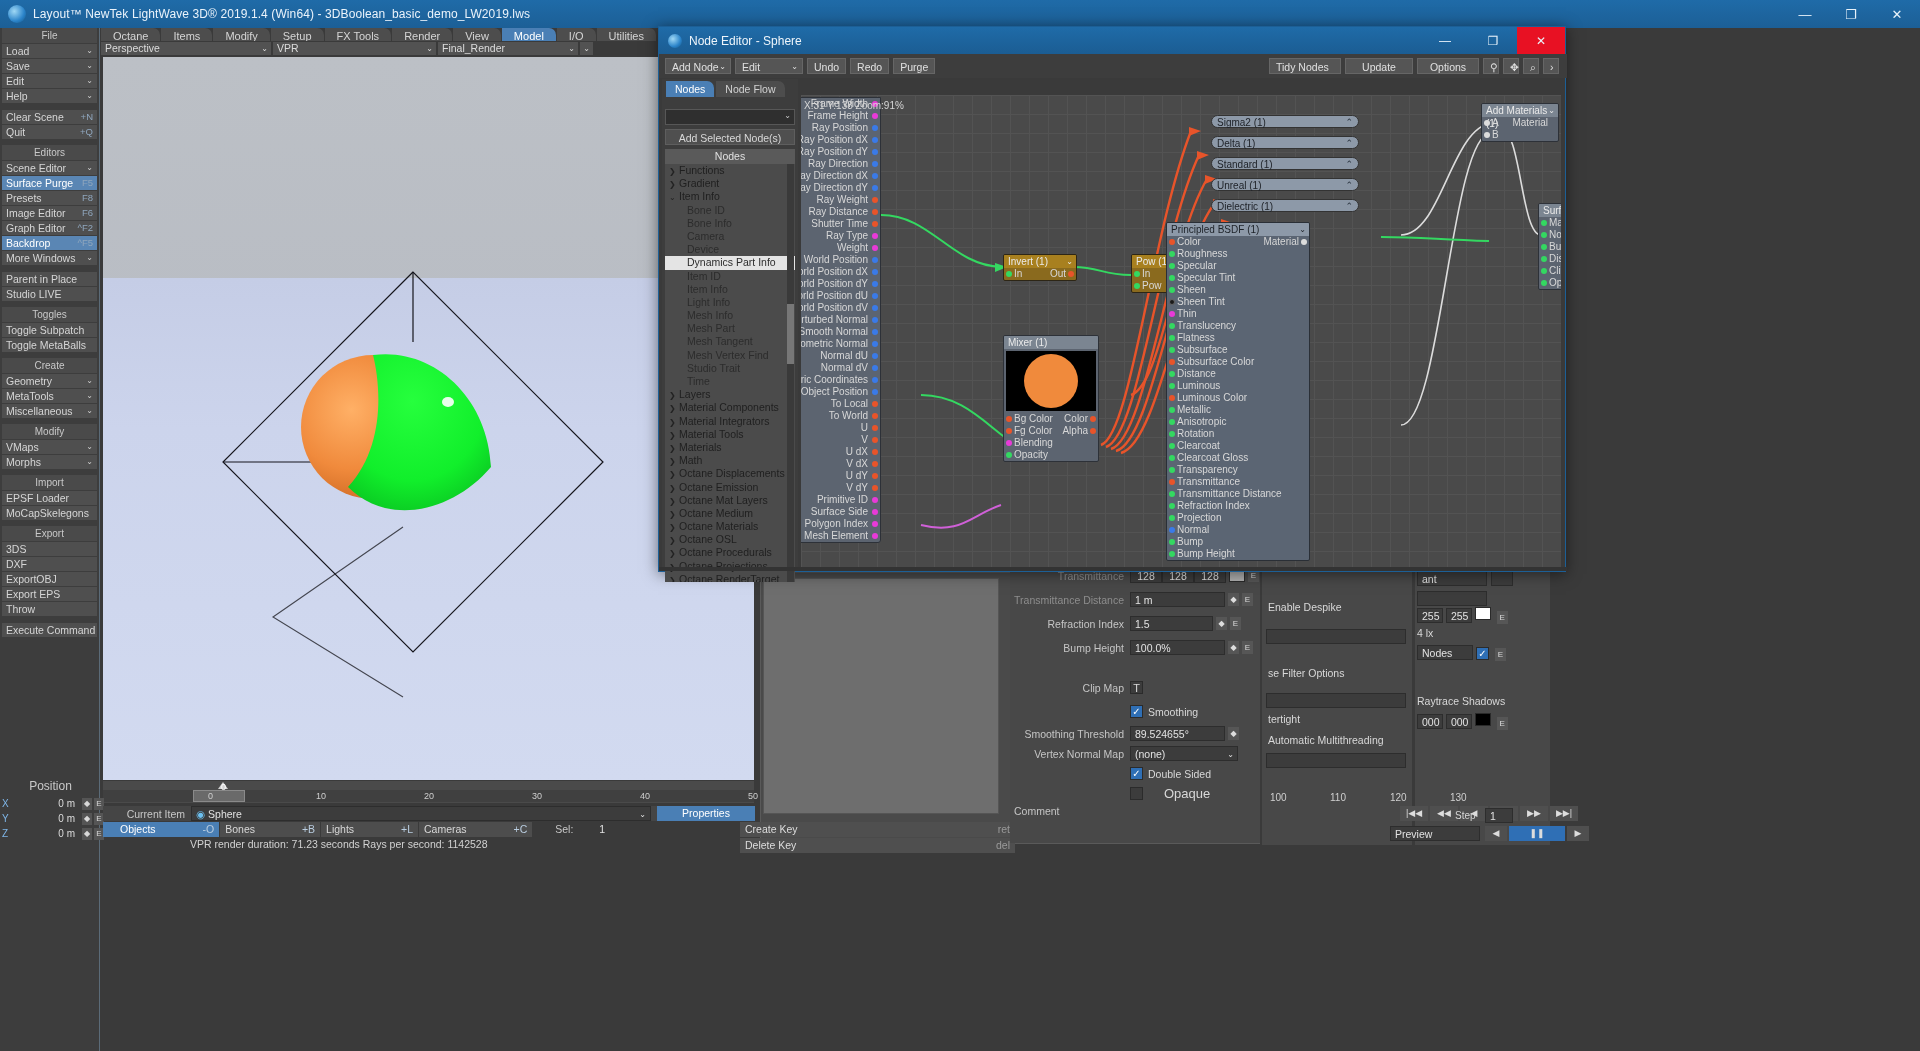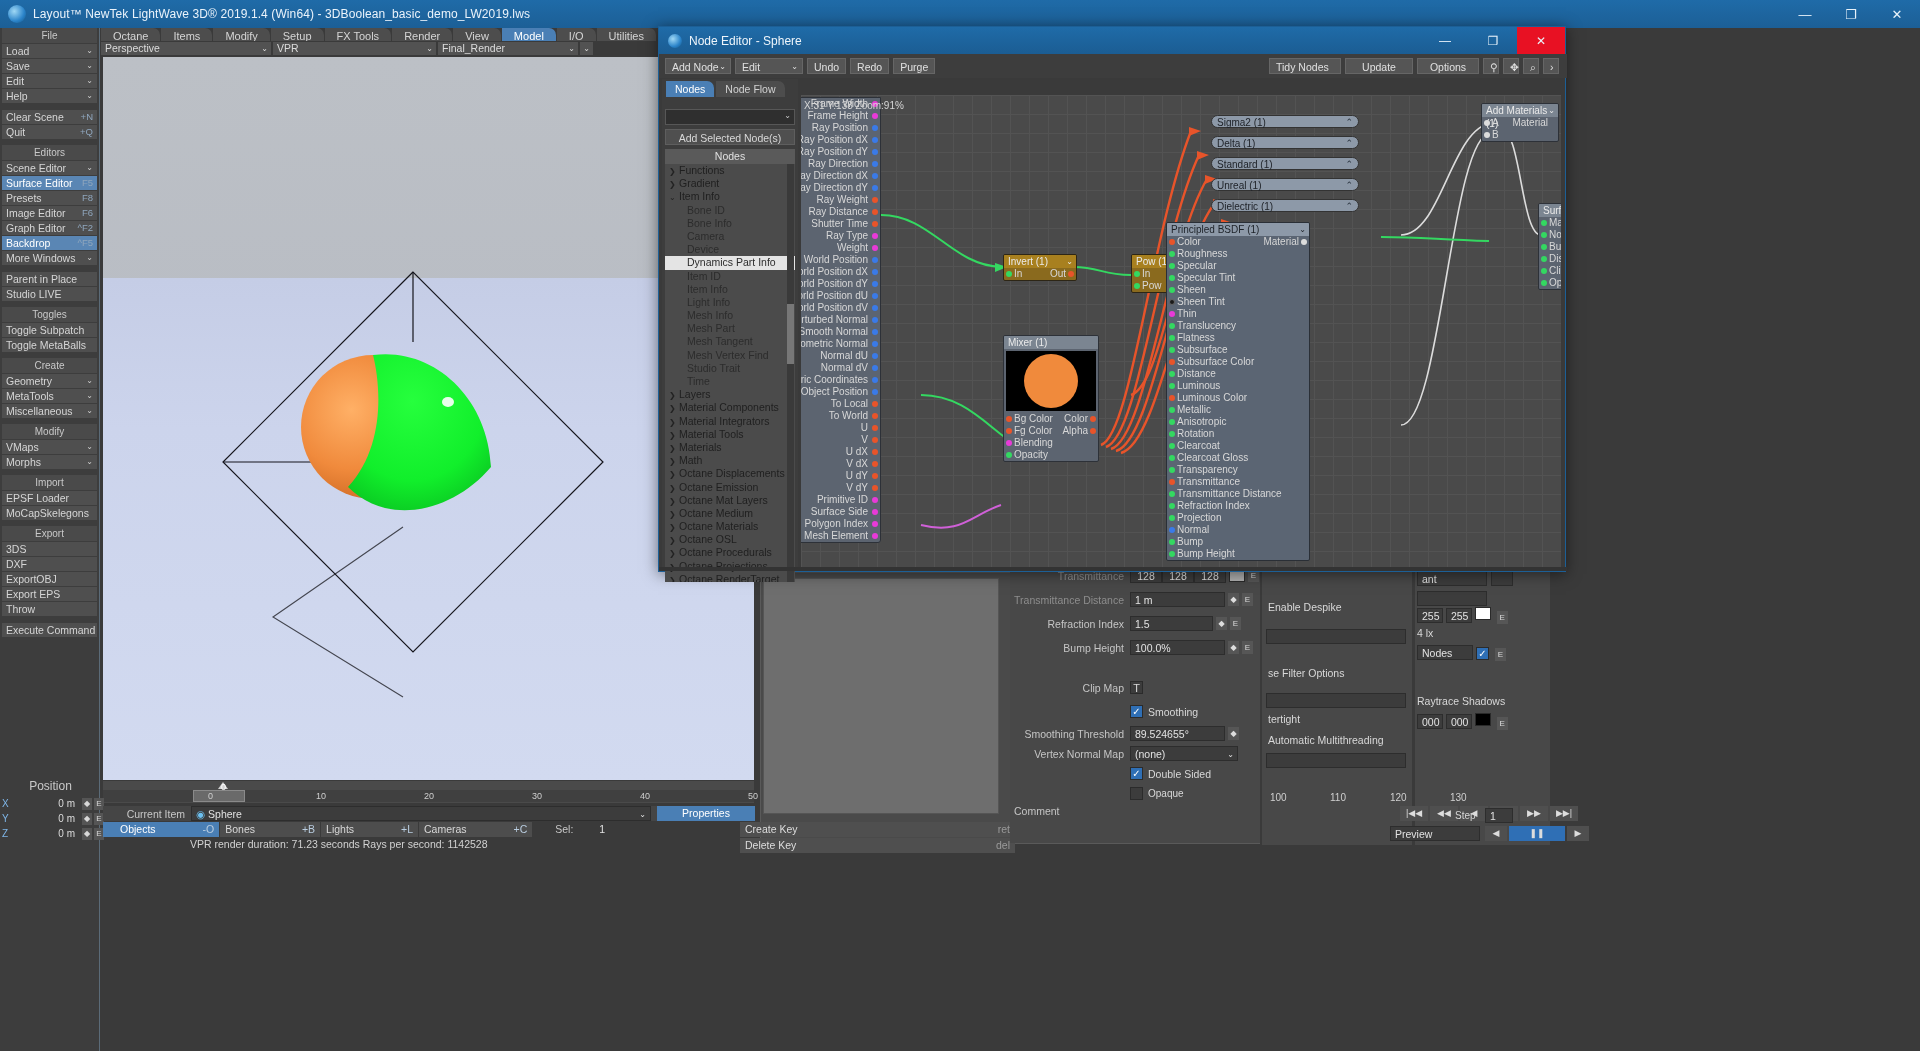--- a/index.html
+++ b/index.html
@@ -184,21 +184,21 @@
       <div class="sb-item"><span>Load</span><span class="chev">⌄</span></div>
       <div class="sb-item"><span>Save</span><span class="chev">⌄</span></div>
       <div class="sb-item"><span>Edit</span><span class="chev">⌄</span></div>
       <div class="sb-item"><span>Help</span><span class="chev">⌄</span></div>
       <div class="sb-gap"></div>
       <div class="sb-item"><span>Clear Scene</span><span class="key">+N</span></div>
       <div class="sb-item"><span>Quit</span><span class="key">+Q</span></div>
       <div class="sb-gap"></div>
       <div class="sb-hdr">Editors</div>
       <div class="sb-item"><span>Scene Editor</span><span class="chev">⌄</span></div>
-      <div class="sb-item sel"><span>Surface Editor</span><span class="key">F5</span></div>
+      <div class="sb-item sel"><span>Surface Purge</span><span class="key">F5</span></div>
       <div class="sb-item"><span>Presets</span><span class="key">F8</span></div>
       <div class="sb-item"><span>Image Editor</span><span class="key">F6</span></div>
       <div class="sb-item"><span>Graph Editor</span><span class="key">^F2</span></div>
       <div class="sb-item sel"><span>Backdrop</span><span class="key">^F5</span></div>
       <div class="sb-item"><span>More Windows</span><span class="chev">⌄</span></div>
       <div class="sb-gap"></div>
       <div class="sb-item"><span>Parent in Place</span></div>
       <div class="sb-item"><span>Studio LIVE</span></div>
       <div class="sb-gap"></div>
       <div class="sb-hdr">Toggles</div>
@@ -413,21 +413,21 @@
       <span style="position:absolute;right:3px;top:0;font-size:8px">⌄</span></span>
       </div>
       <div class="prow" style="position:absolute;top:198px;left:0;width:250px">
       <span class="lbl"></span>
       <span class="chk on">✓</span>
       <span style="margin-left:5px;font-size:10.5px">Double Sided</span>
       </div>
       <div class="prow" style="position:absolute;top:218px;left:0;width:250px">
       <span class="lbl"></span>
       <span class="chk"></span>
-      <span style="margin-left:5px;font-size:10px">Opaque</span>
+      <span style="margin-left:21px;font-size:13px">Opaque</span>
       </div>
       <div style="position:absolute;top:240px;left:4px;font-size:10.5px;color:#c5c5c5">Comment</div>
     </div>
 
   <div class="rcol2">
     <div style="position:absolute;left:6px;top:36px;font-size:10.5px">Enable Despike</div>
     <div class="fld" style="position:absolute;left:4px;top:64px;width:140px"></div>
     <div style="position:absolute;left:6px;top:102px;font-size:10.5px">se Filter Options</div>
     <div class="fld" style="position:absolute;left:4px;top:128px;width:140px"></div>
     <div style="position:absolute;left:6px;top:148px;font-size:10.5px">tertight</div>

